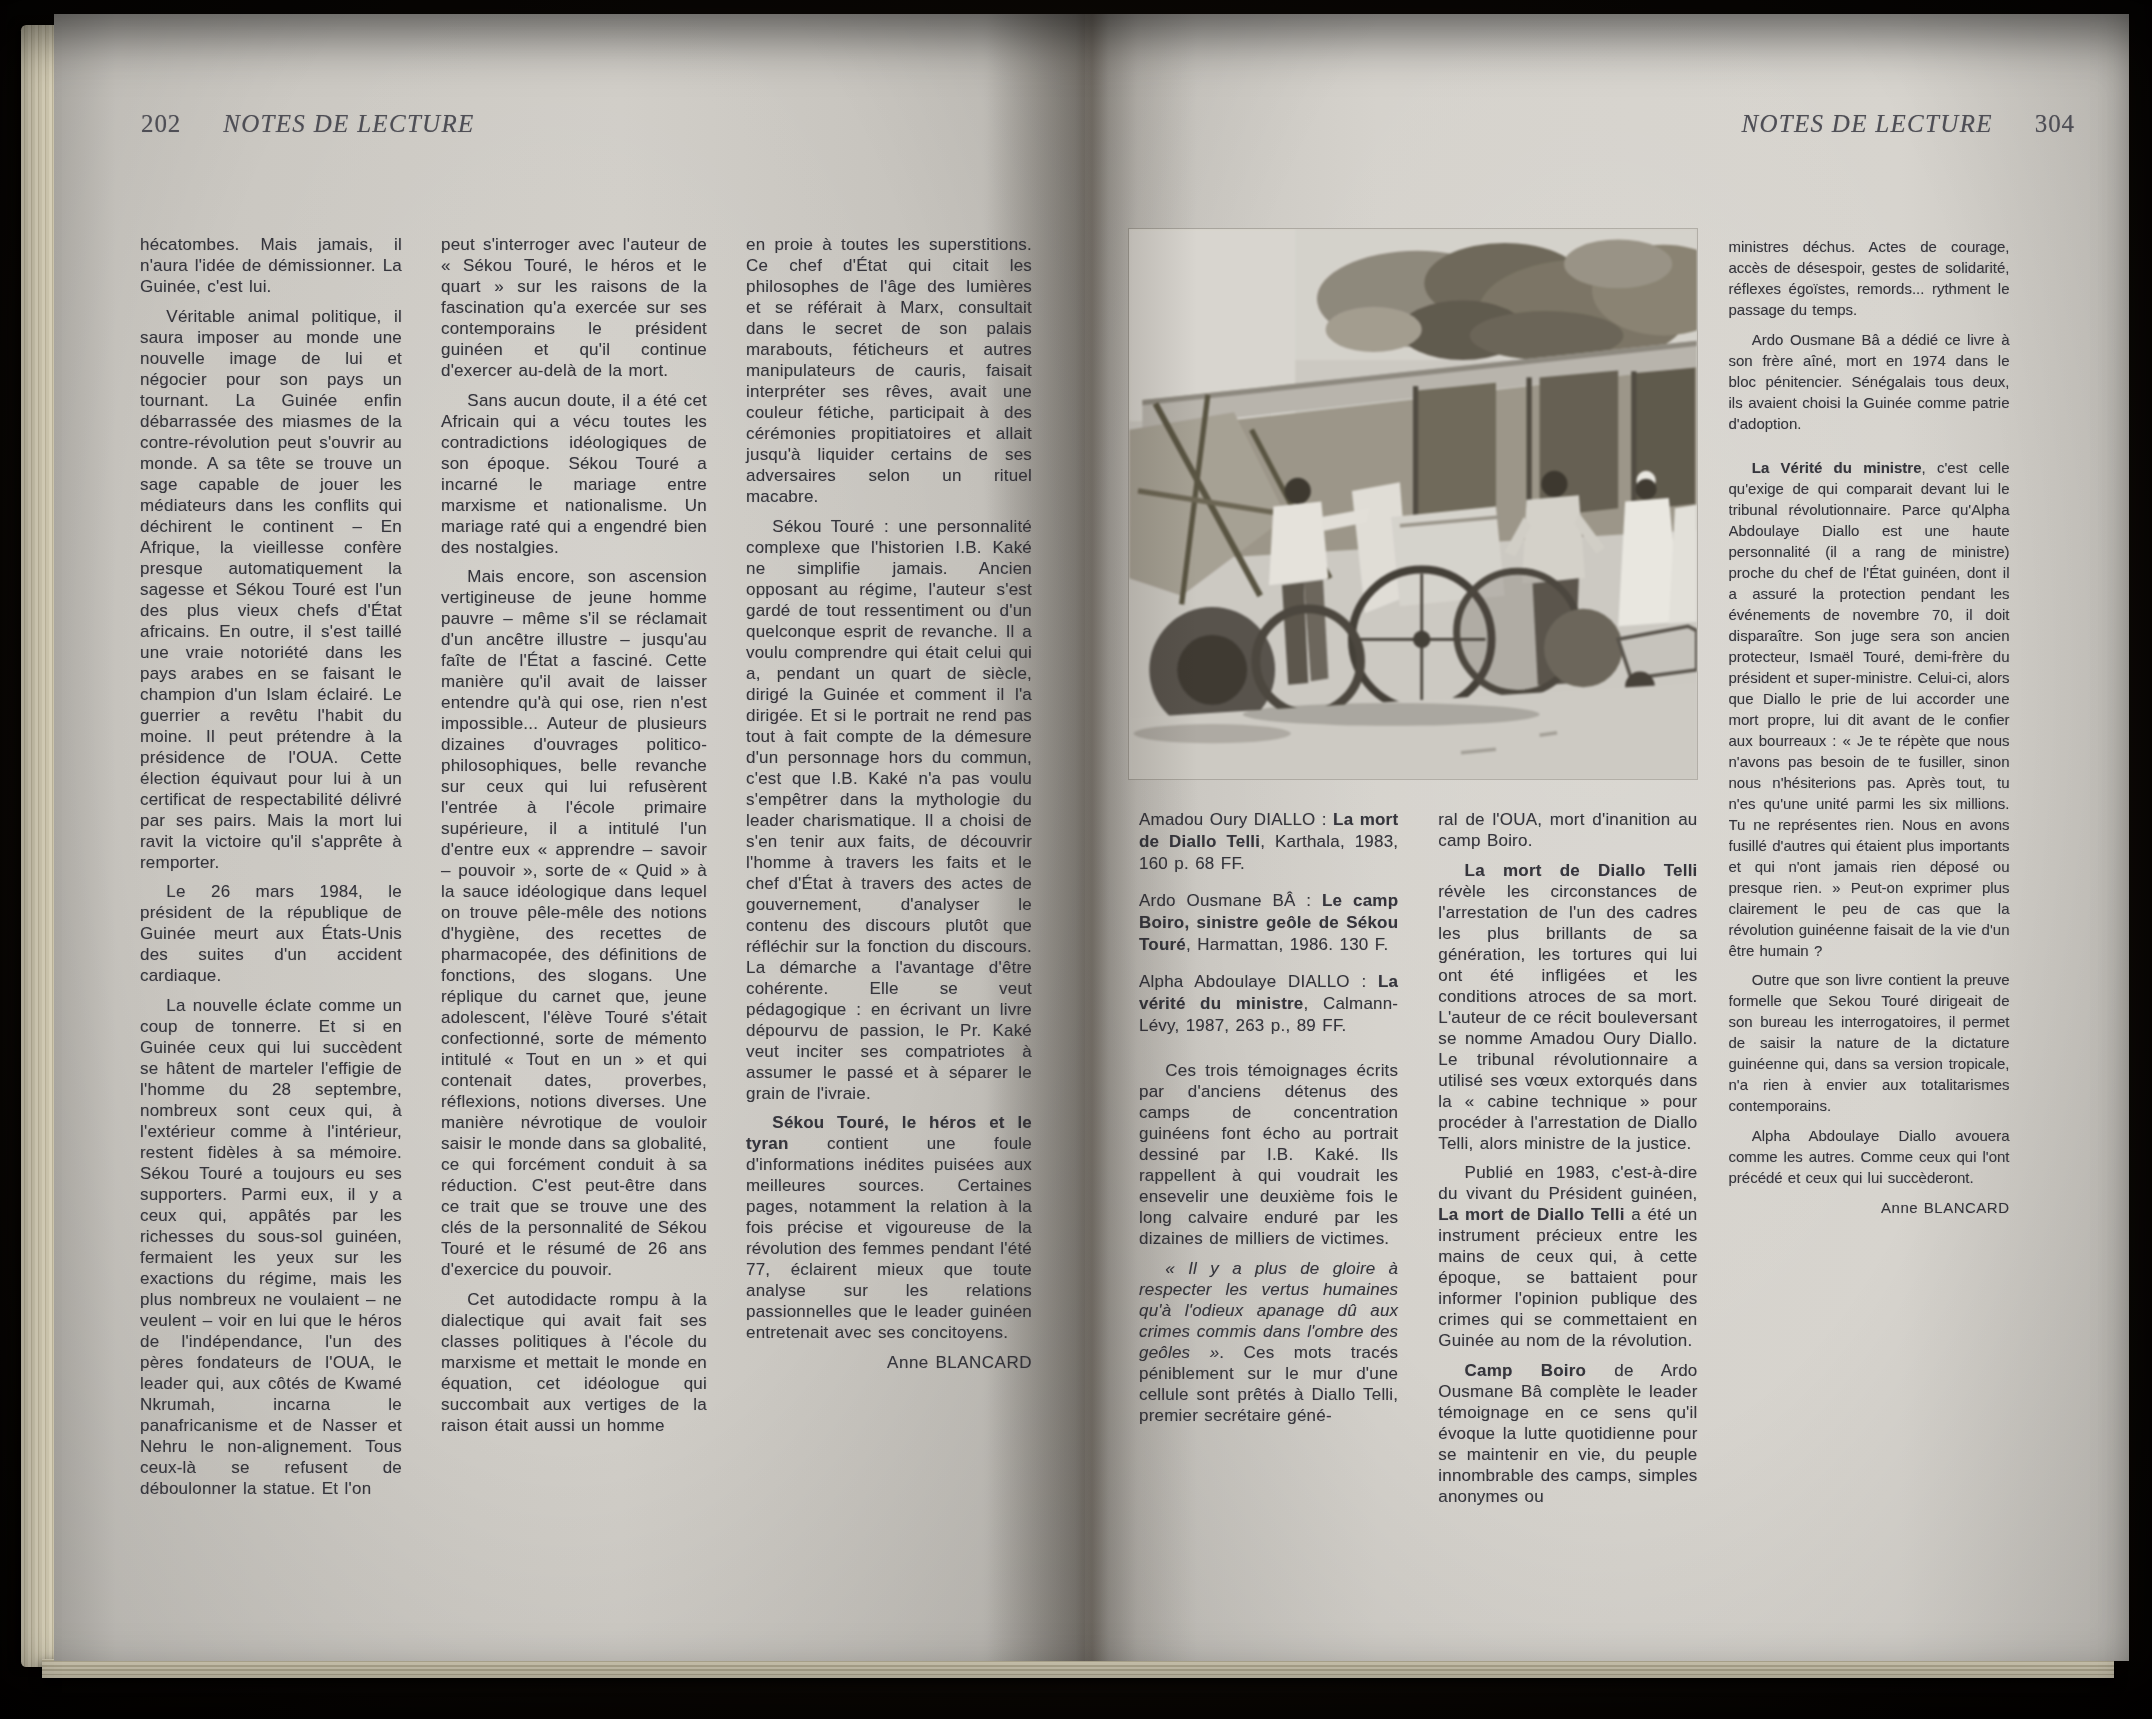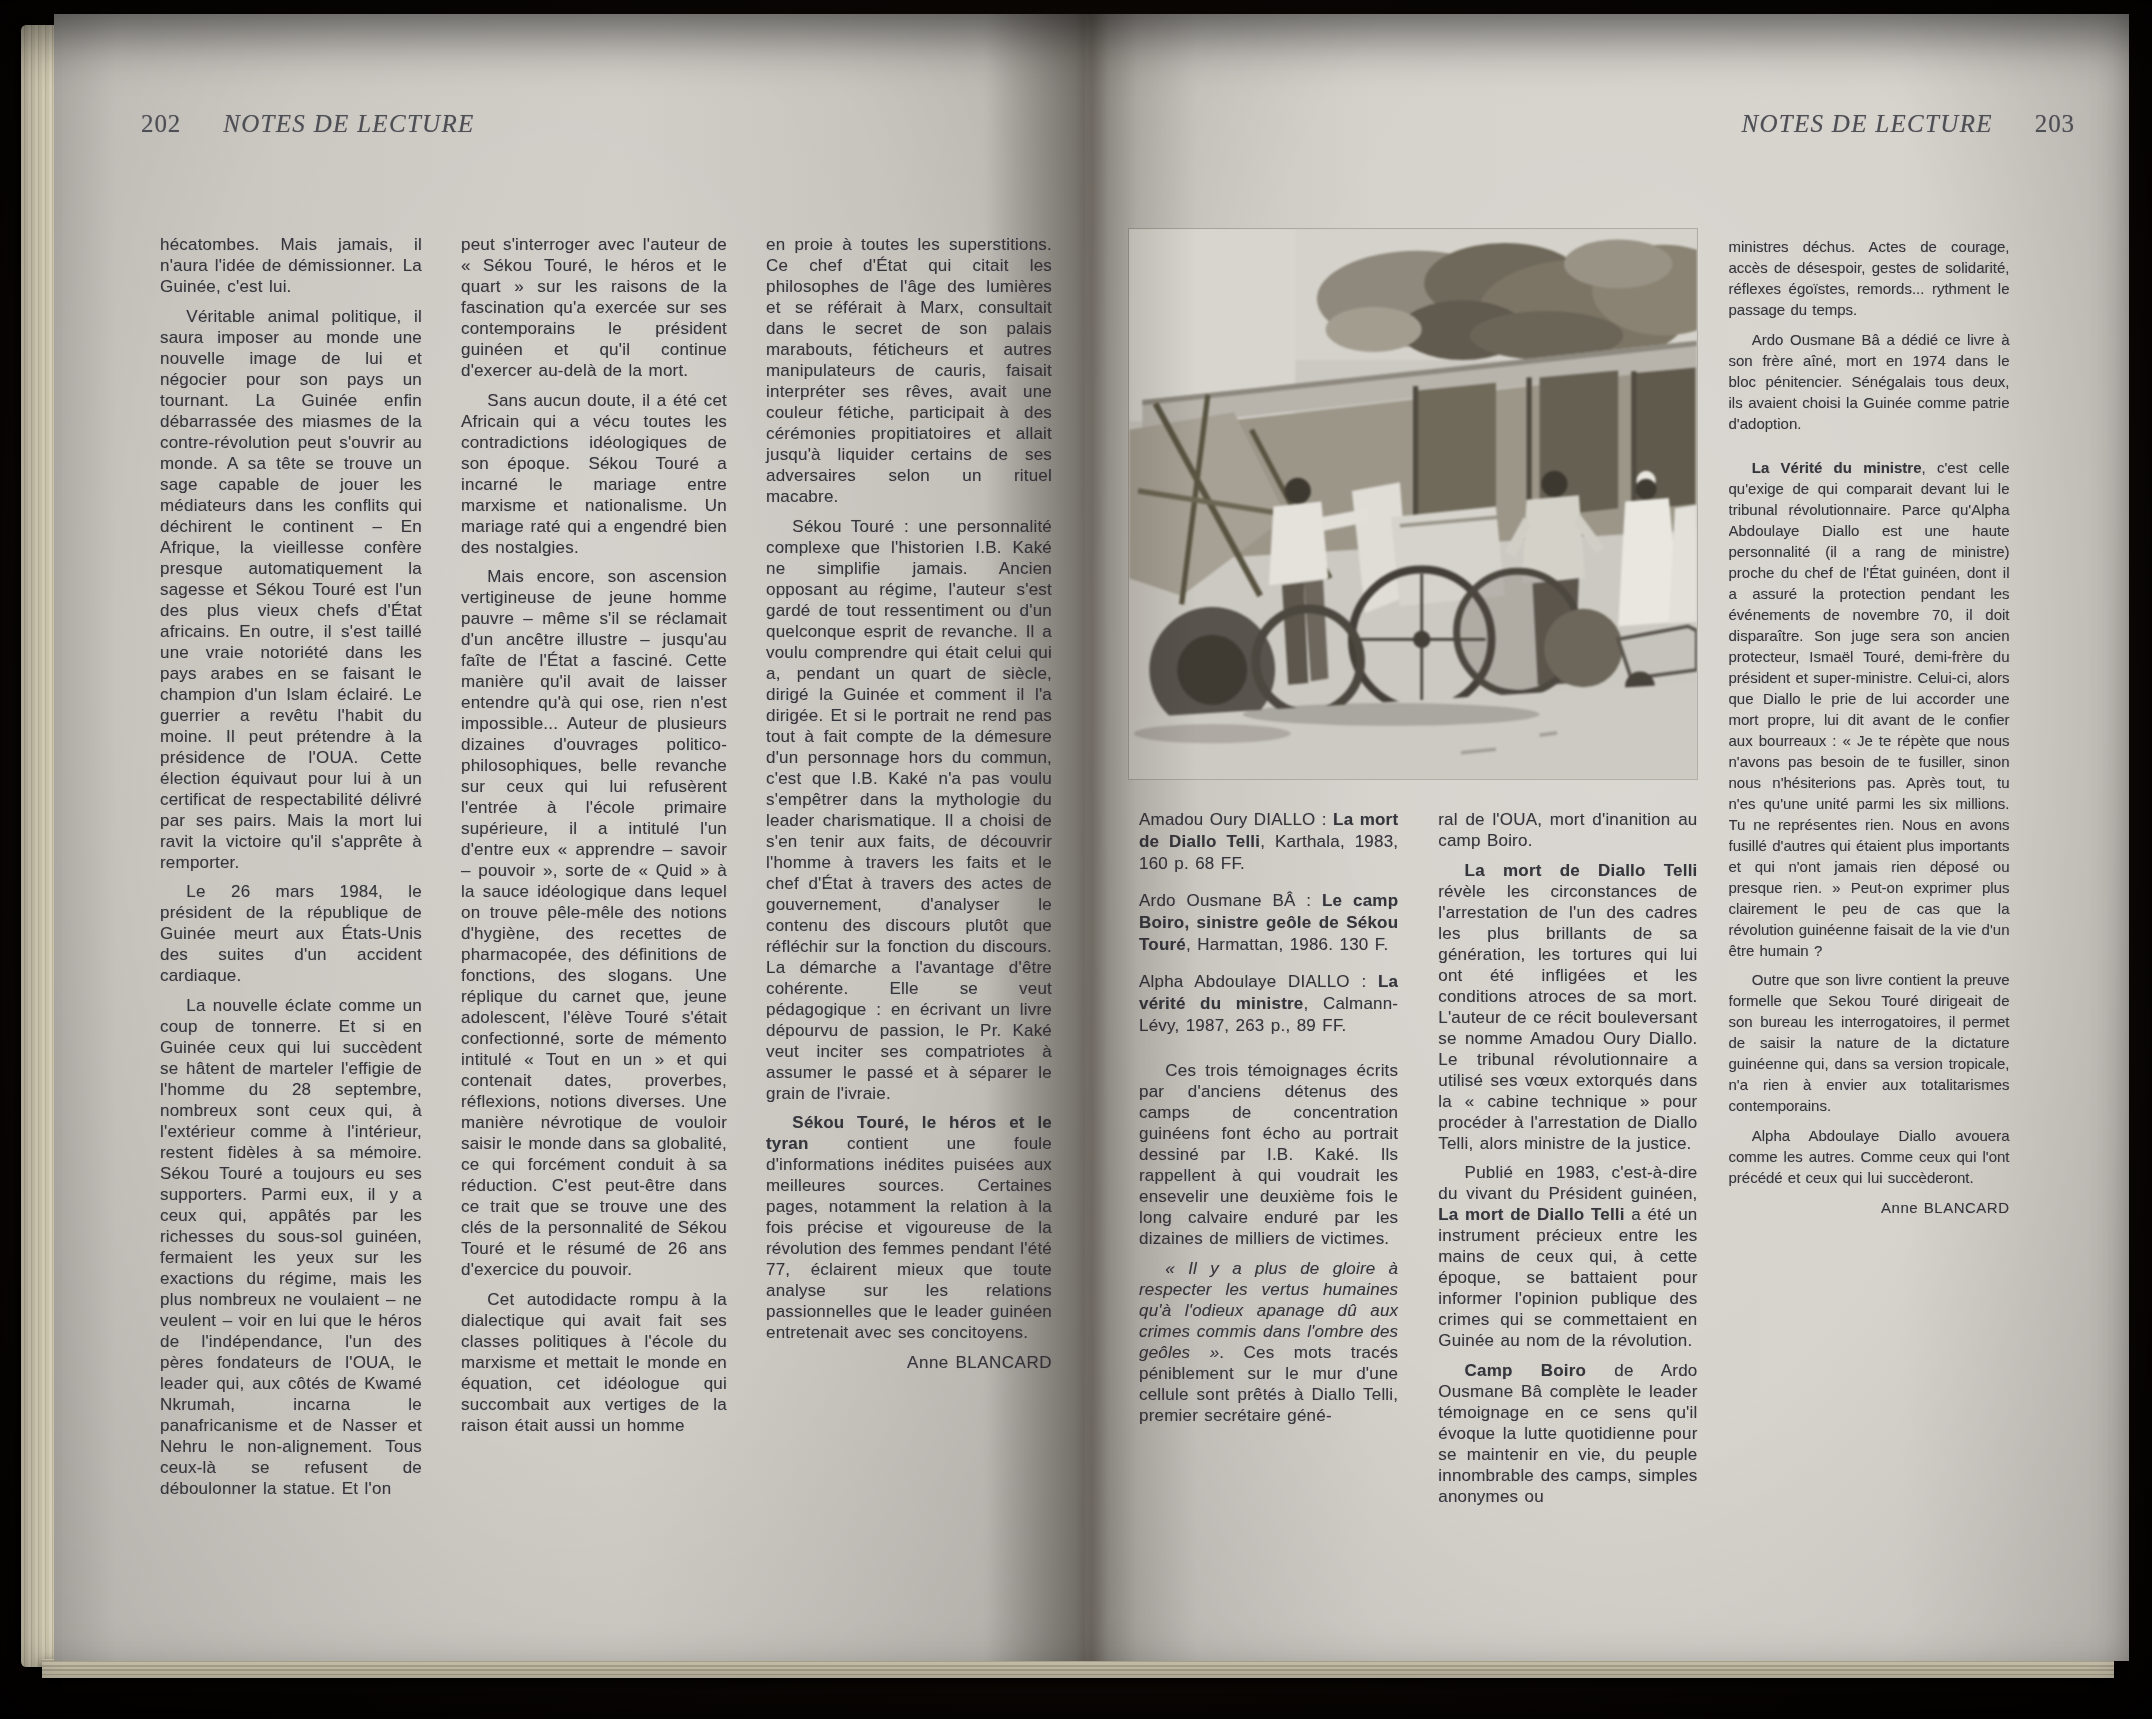--- a/index.html
+++ b/index.html
@@ -29,21 +29,21 @@
   
   .runhead{position:absolute;top:96px;display:flex;align-items:flex-end;gap:42px;
     font-family:"Liberation Serif", serif;font-style:italic;font-size:25px;color:#4e4e55;
     letter-spacing:1.3px;text-shadow:0 0 0.9px rgba(70,70,80,.4);}
   .runhead .num{font-style:normal;letter-spacing:0.9px;}
   .page.left  .runhead{left:87px;}
   .page.right .runhead{right:54px;}
 
   
   .cols{position:absolute;display:flex;overflow:hidden;}
-  .page.left .cols{top:220px;left:86px;width:905px;height:1396px;gap:39px;margin-left:20px;}
+  .page.left .cols{top:220px;left:86px;width:905px;height:1396px;gap:39px;}
   .col{text-align:justify;color:#35353c;font-size:17px;line-height:21px;
        letter-spacing:0.2px;word-spacing:1.4px;text-shadow:0 0 0.9px rgba(55,55,65,.30);}
   .col.w1{width:262px;} .col.w2{width:266px;} .col.w3{width:286px;}
   .col p{margin:0 0 8.7px;text-indent:1.55em;}
   .col p.cont{text-indent:0;}
   .col p.ref{text-indent:0;margin-bottom:15px;line-height:22px;}
   .col p.gap{margin-top:23px;}
   .col p.sig{text-indent:0;text-align:right;font-weight:400;letter-spacing:0.5px;margin-top:7px;}
   .col span.b{font-weight:700;}
   .col span.i{font-style:italic;}
@@ -90,21 +90,21 @@
             <p class=""><span>Sékou Touré : une personnalité complexe que l'historien I.B. Kaké ne simplifie jamais. Ancien opposant au régime, l'auteur s'est gardé de tout ressentiment ou d'un quelconque esprit de revanche. Il a voulu comprendre qui était celui qui a, pendant un quart de siècle, dirigé la Guinée et comment il l'a dirigée. Et si le portrait ne rend pas tout à fait compte de la démesure d'un personnage hors du commun, c'est que I.B. Kaké n'a pas voulu s'empêtrer dans la mythologie du leader charismatique. Il a choisi de s'en tenir aux faits, de découvrir l'homme à travers les faits et le chef d'État à travers des actes de gouvernement, d'analyser le contenu des discours plutôt que réfléchir sur la fonction du discours. La démarche a l'avantage d'être cohérente. Elle se veut pédagogique : en écrivant un livre dépourvu de passion, le Pr. Kaké veut inciter ses compatriotes à assumer le passé et à séparer le grain de l'ivraie.</span></p>
             <p class=""><span class="b">Sékou Touré, le héros et le tyran</span><span> contient une foule d'informations inédites puisées aux meilleures sources. Certaines pages, notamment la relation à la fois précise et vigoureuse de la révolution des femmes pendant l'été 77, éclairent mieux que toute analyse sur les relations passionnelles que le leader guinéen entretenait avec ses concitoyens.</span></p>
             <p class="sig"><span>Anne BLANCARD</span></p>
           </div>
       </div>
     </div>
 
     <div class="page right">
       <div class="runhead">
         <span>NOTES DE LECTURE</span>
-        <span class="num">203</span>
+        <span class="num">304</span>
       </div>
       <div class="rcontent">
         <div class="rleft">
           <div class="photo-frame" role="img" aria-label="Black-and-white photograph: street scene in Guinea, people among bicycles and hand-carts in front of a corrugated-roof market stall, figures in white robes at right, trees above">
             <svg width="568" height="550" viewBox="0 0 650 630">
               <rect width="650" height="630" fill="#cfccc5"></rect>
               <rect x="0" y="0" width="650" height="150" fill="#d8d5ce"></rect>
               <rect x="0" y="0" width="190" height="220" fill="#dcd9d2"></rect>
 
               <ellipse cx="330" cy="80" rx="115" ry="55" fill="#8f897c"></ellipse>

